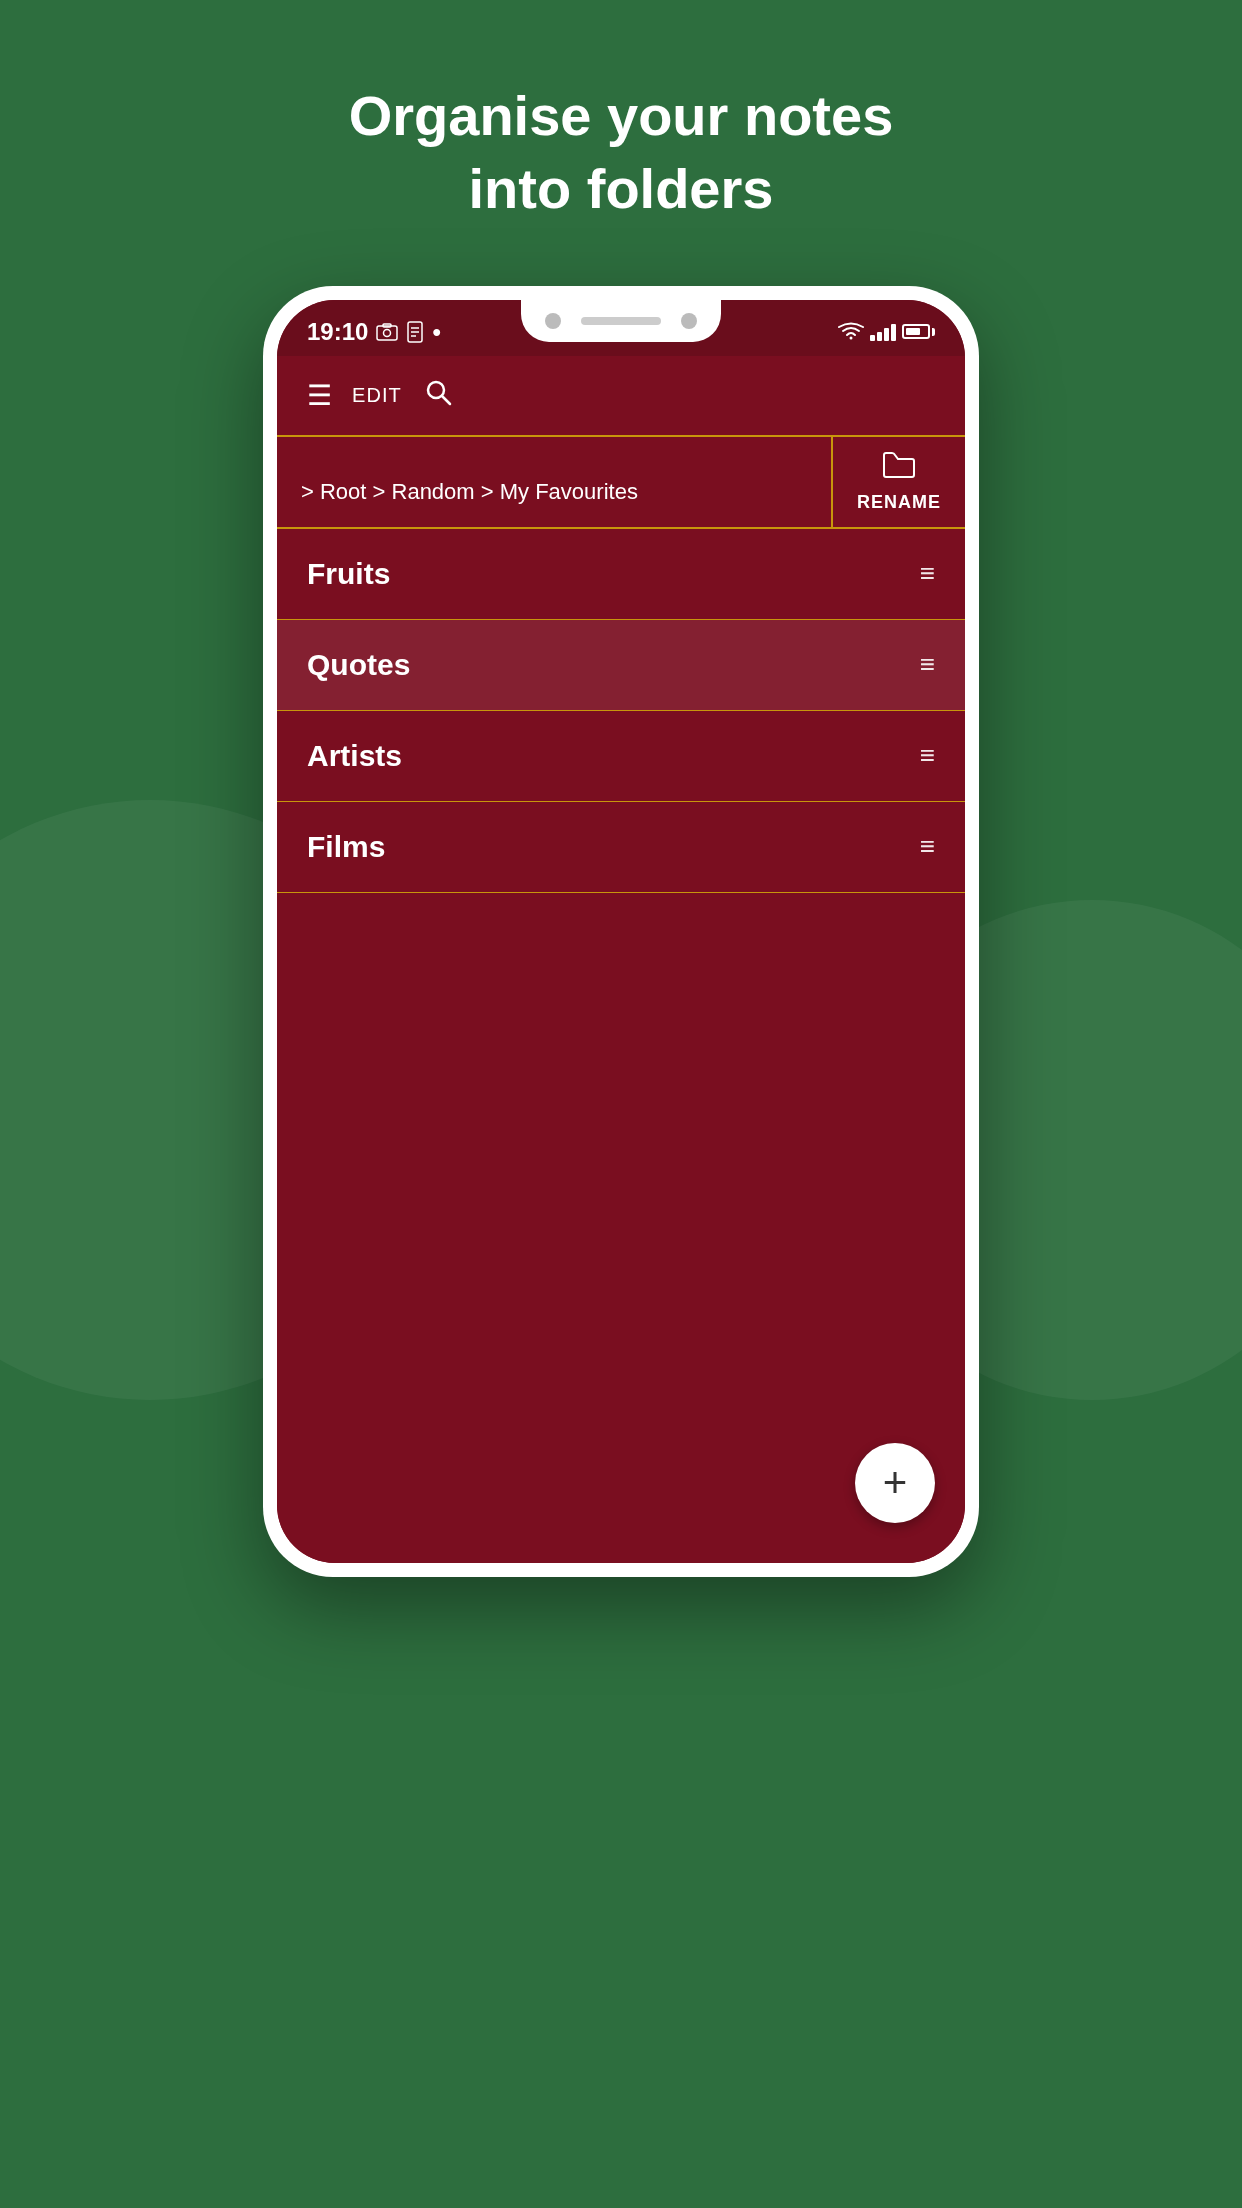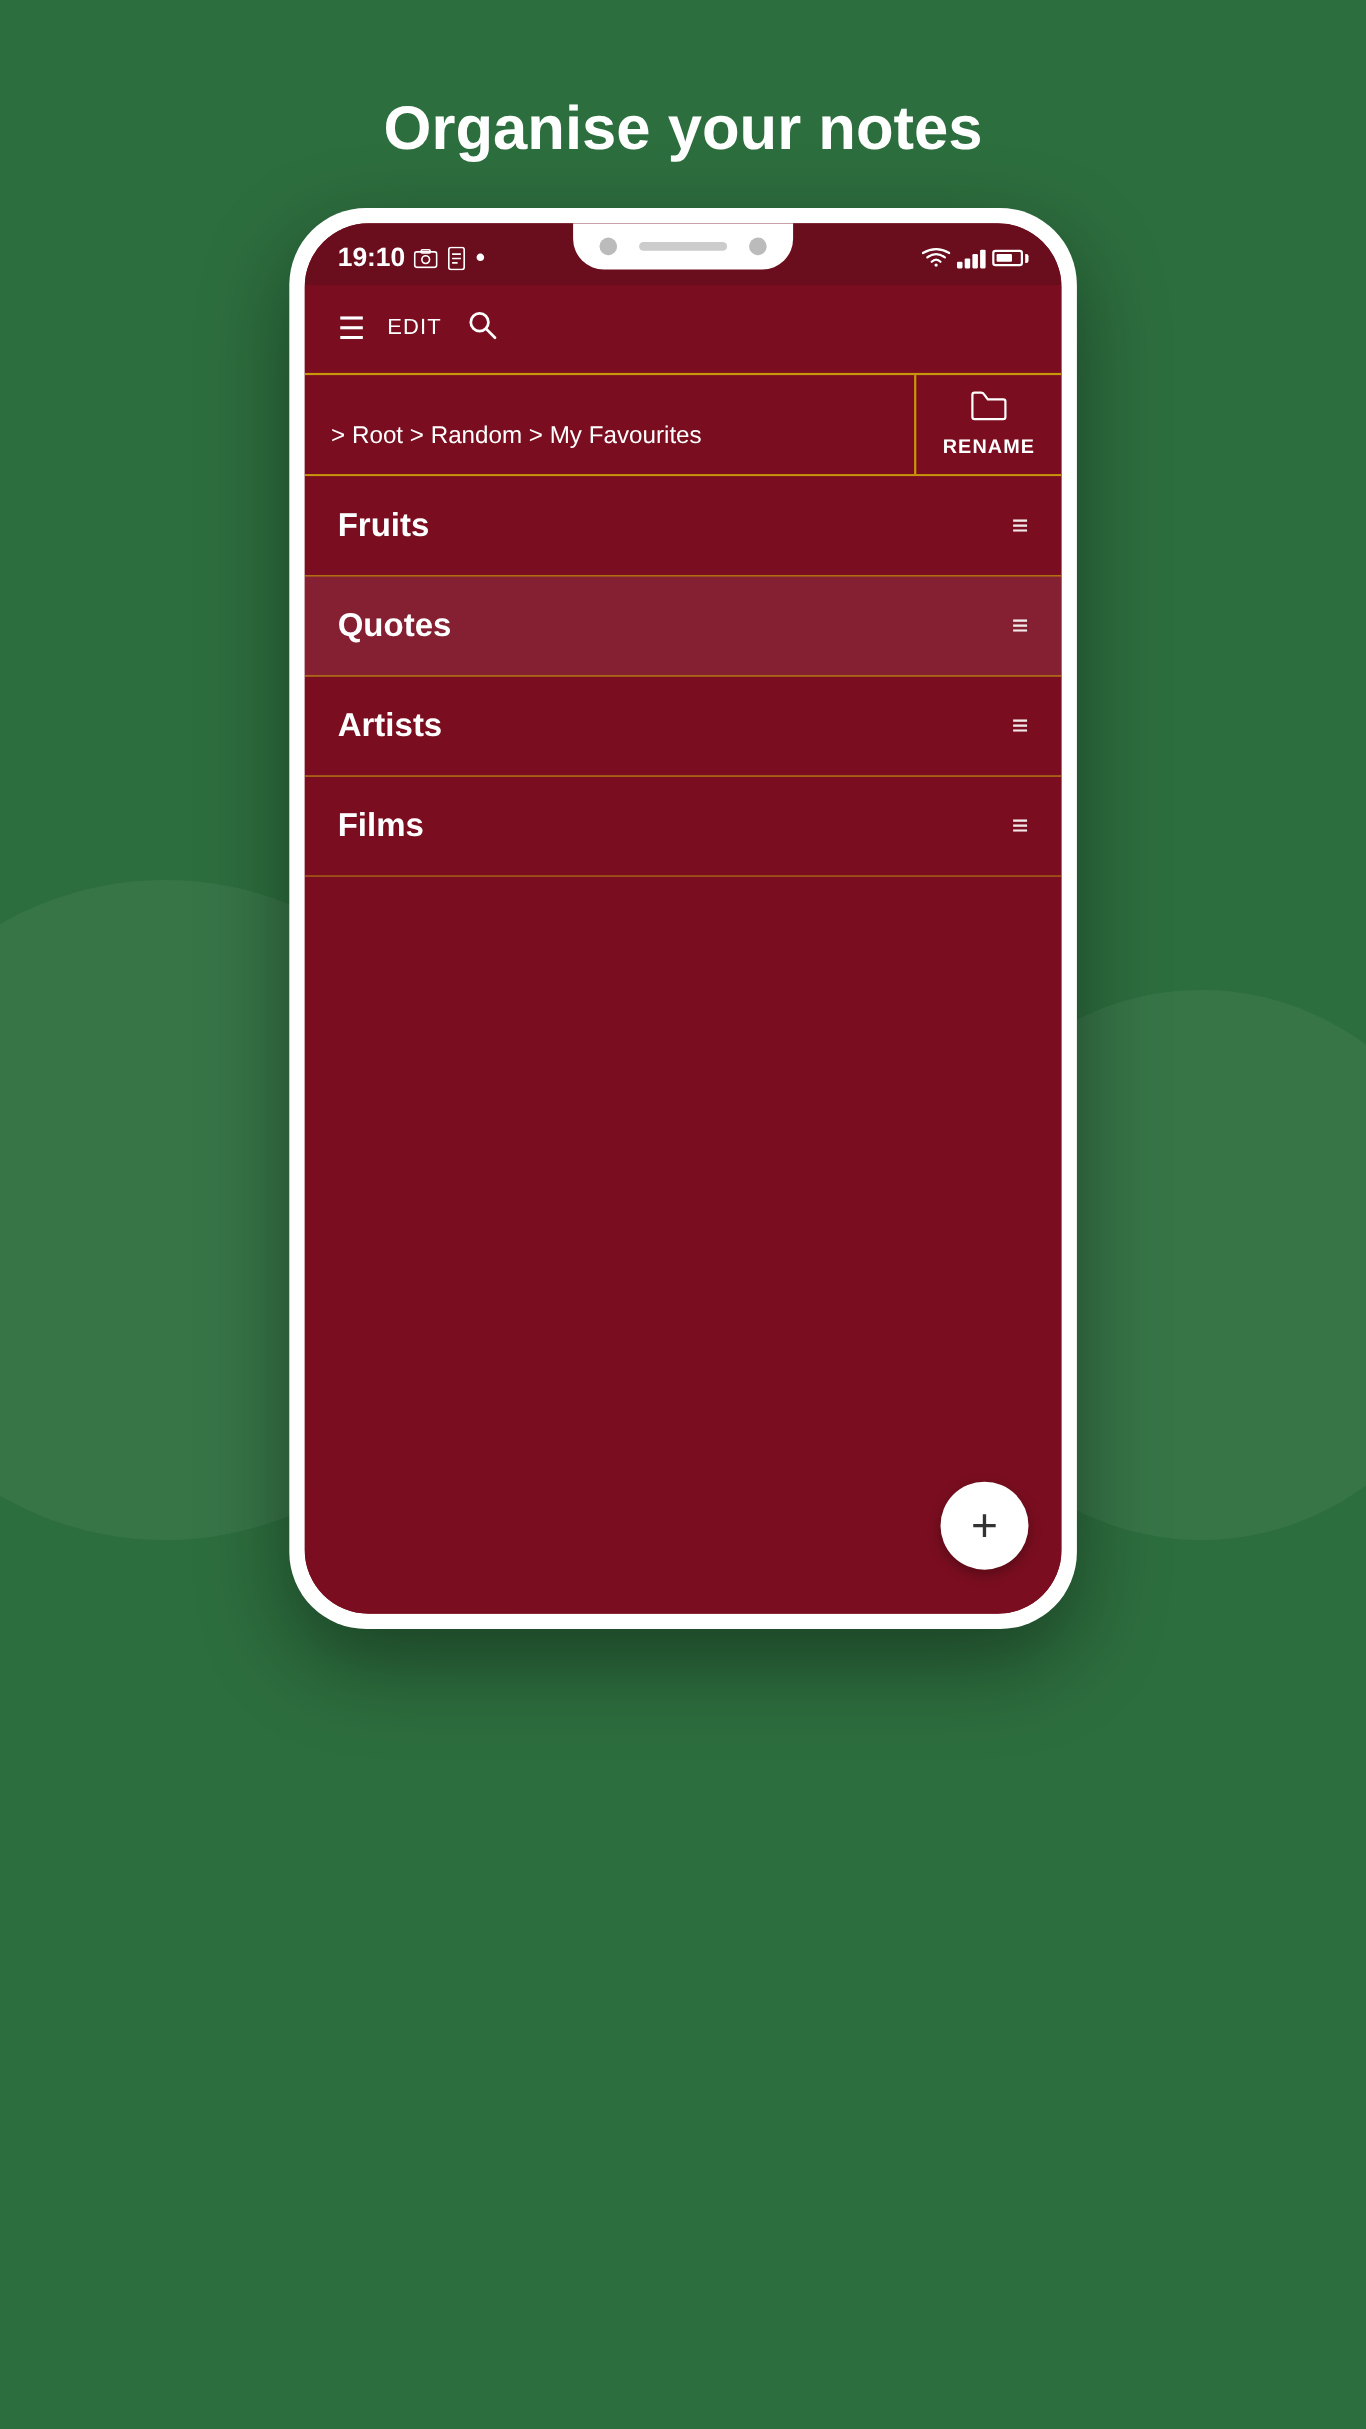--- a/index.html
+++ b/index.html
@@ -37,21 +37,21 @@
       top: 900px;
       right: -100px;
     }
 
     .headline {
       color: white;
       font-size: 56px;
       font-weight: 700;
       text-align: center;
       margin-top: 80px;
-      margin-bottom: 36px;
+      margin-bottom: 60px;
       line-height: 1.3;
       z-index: 1;
     }
 
     
     .phone-frame {
       width: 716px;
       background: white;
       border-radius: 70px;
       padding: 14px;
@@ -306,20 +306,21 @@
       font-size: 42px;
       color: #333;
       line-height: 1;
     }
   </style>
 </head>
 <body>
 
 <div class="headline">
   <span>Organise your notes</span><br>
+  <span>into folders</span>
 </div>
 
 <div class="phone-frame">
   <div class="phone-inner">
 
     <div class="status-bar">
 
       <div class="notch">
         <div class="notch-camera"></div>
         <div class="notch-speaker"></div>

